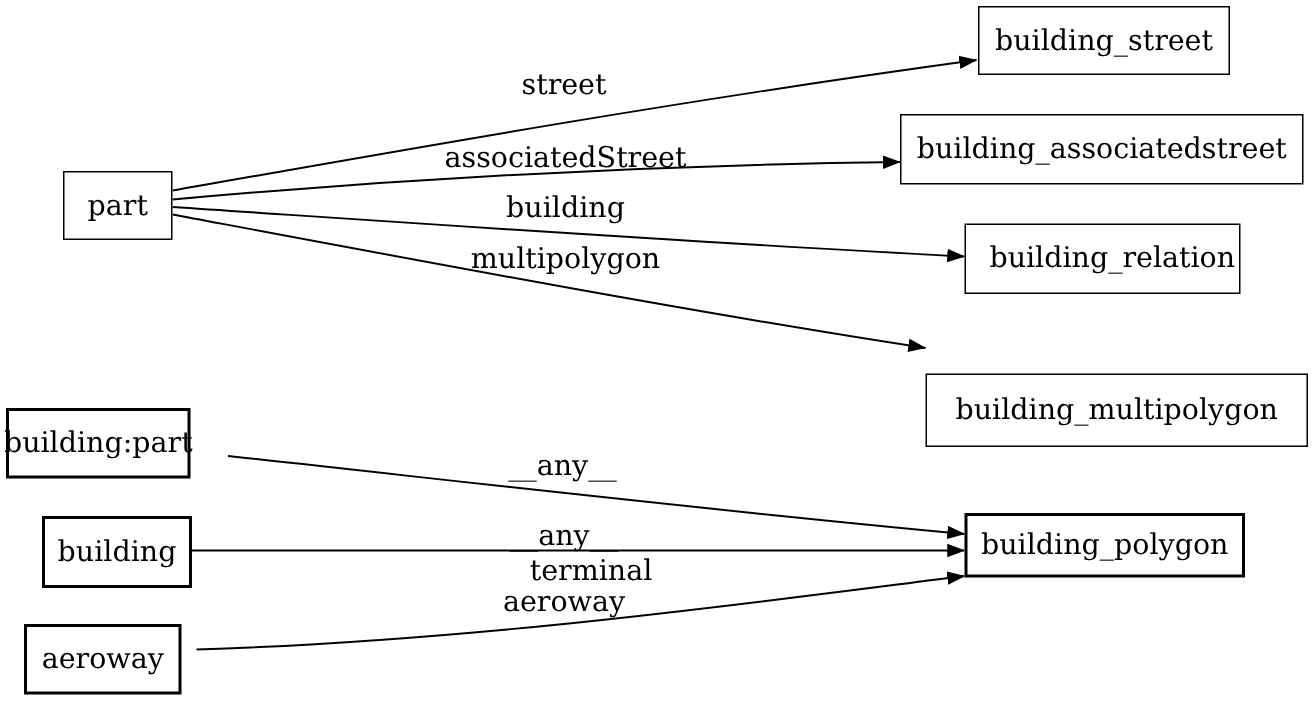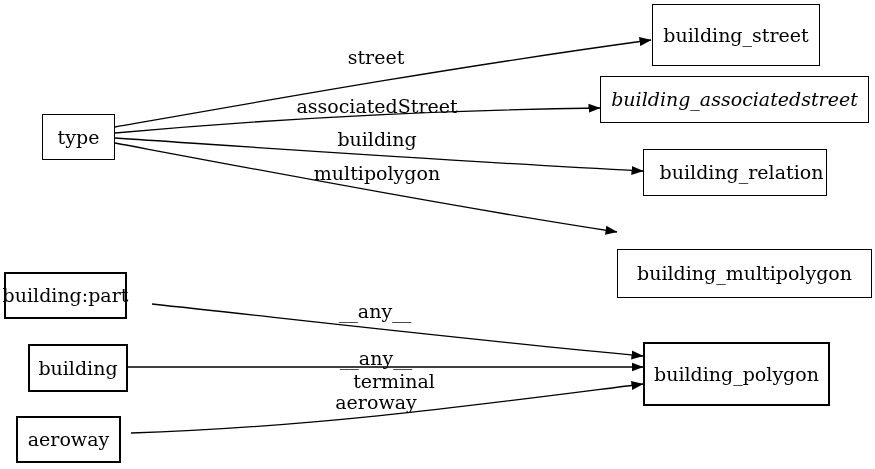--- a/index.html
+++ b/index.html
@@ -64,44 +64,44 @@
         <path d="M115,133 C270,119 440,110 600,108" class="edge" marker-end="url(#arrow)" stroke="#000000"></path>
         <path d="M115,138 C280,149 450,161 643,171" class="edge" marker-end="url(#arrow)" stroke="#000000"></path>
         <path d="M115,143 C270,172 460,208 617,232" class="edge" marker-end="url(#arrow)" stroke="#000000"></path>
         <path d="M152,304 C300,320 470,340 643,356" class="edge" marker-end="url(#arrow)" stroke="#000000"></path>
         <path d="M128,367 L643,367" class="edge" marker-end="url(#arrow)" stroke="#000000"></path>
         <path d="M131,433 C320,427 500,402 643,384" class="edge" marker-end="url(#arrow)" stroke="#000000"></path>
       </g>
   </svg>
   <div>
       <div class="node" style="left: 42px; top: 114px; width: 73px; height: 46px; border-width: 1.4px;">
-        <span>type</span>
+        <span>part</span>
       </div>
-      <div class="node" style="left: 652px; top: 4px; width: 168px; height: 62px; border-width: 1.4px;">
+      <div class="node" style="left: 652px; top: 4px; width: 168px; height: 46px; border-width: 1.4px;">
         <span>building_street</span>
       </div>
-      <div class="node" style="left: 600px; top: 76px; width: 269px; height: 47px; border-width: 1.4px; font-style: italic;">
+      <div class="node" style="left: 600px; top: 76px; width: 269px; height: 47px; border-width: 1.4px;">
         <span>building_associatedstreet</span>
       </div>
       <div class="node" style="left: 643px; top: 149px; width: 184px; height: 47px; border-width: 1.4px; padding-left: 13px;">
         <span>building_relation</span>
       </div>
       <div class="node" style="left: 617px; top: 221px; width: 255px; height: 49px; border-width: 1.4px; margin-top: 28px;">
         <span>building_multipolygon</span>
       </div>
       <div class="node" style="left: 4px; top: 272px; width: 123px; height: 47px; border-width: 2px;">
         <span>building:part</span>
       </div>
       <div class="node" style="left: 28px; top: 344px; width: 100px; height: 48px; border-width: 2px;">
         <span>building</span>
       </div>
       <div class="node" style="left: 16px; top: 416px; width: 105px; height: 47px; border-width: 2px;">
         <span>aeroway</span>
       </div>
-      <div class="node" style="left: 643px; top: 342px; width: 187px; height: 64px; border-width: 2px;">
+      <div class="node" style="left: 643px; top: 342px; width: 187px; height: 43px; border-width: 2px;">
         <span>building_polygon</span>
       </div>
     </div>
   <div>
       <div class="edge-label" style="left: 376px; top: 57px;">street</div>
       <div class="edge-label" style="left: 377px; top: 106px;">associatedStreet</div>
       <div class="edge-label" style="left: 377px; top: 139px;">building</div>
       <div class="edge-label" style="left: 377px; top: 173px;">multipolygon</div>
       <div class="edge-label" style="left: 375px; top: 311px;">__any__</div>
       <div class="edge-label" style="left: 376px; top: 358px;">__any__</div>

